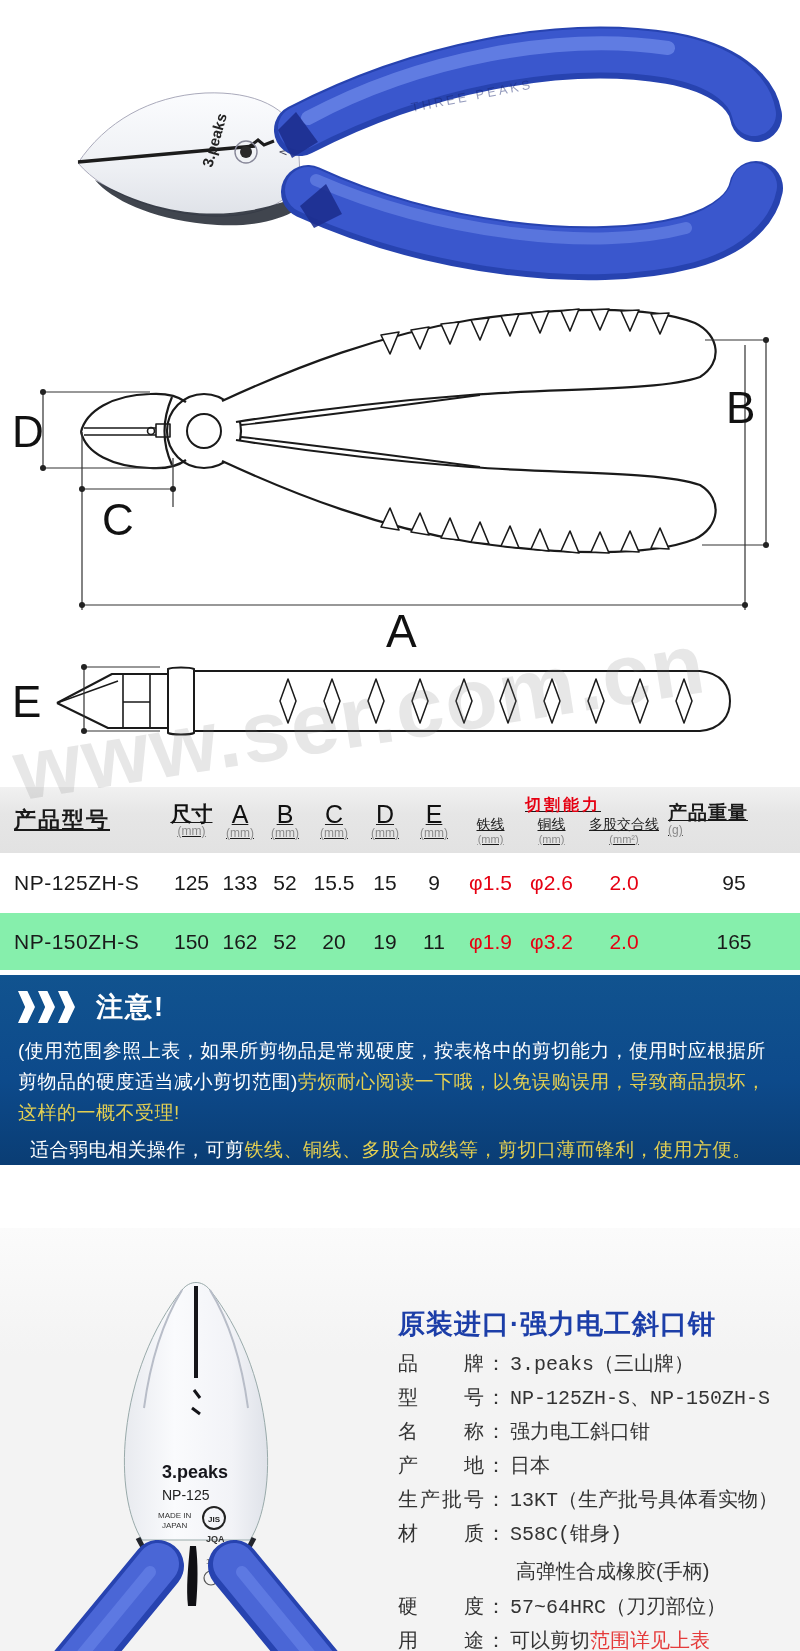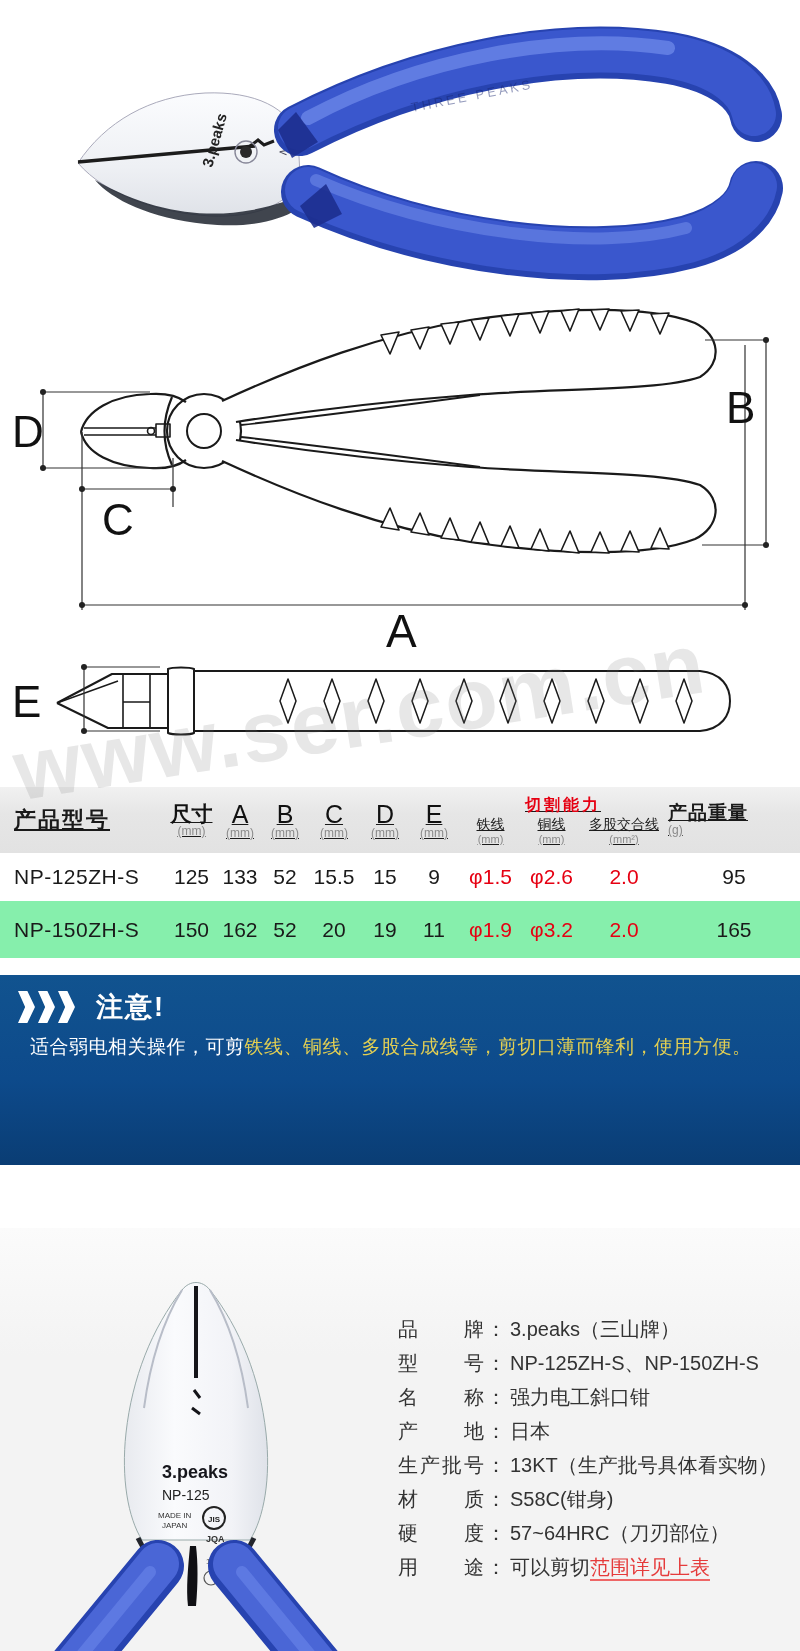--- a/index.html
+++ b/index.html
@@ -22,21 +22,21 @@
   .h-cjk{font-size:21px;font-weight:bold;color:#111;}
   .h-unit{font-size:12px;color:#8a8a8a;display:block;}
   .model-h{font-size:22px;font-weight:bold;padding-left:14px;letter-spacing:2px;}
   .cut-group{grid-column:8 / 11;text-align:center;}
   .cut-title{color:#e60012;font-size:16px;font-weight:bold;letter-spacing:3px;margin-bottom:1px;}
   .cut-subs{display:grid;grid-template-columns:65px 57px 88px;}
   .cut-sub{font-size:14px;color:#222;line-height:1.1;}
   .cut-sub .h-unit{font-size:11px;}
   .w-cell{text-align:left;line-height:1.1;}
   .w-label{font-size:19px;font-weight:bold;letter-spacing:1px;}
-  .t-row{height:48px;}
+  .t-row{height:60px;}
   .t-row.alt{height:57px;background:#86efac;}
   .c-model{font-size:21px;padding-left:14px;letter-spacing:0.5px;}
   .c-num{font-size:21px;text-align:center;}
   .c-red{color:#e60012;}
 
   
   #notice{left:0;top:975px;width:800px;height:190px;z-index:4;
     background:linear-gradient(180deg,#11538f 0%,#0d4a8b 55%,#0a3d74 100%);
     box-sizing:border-box;padding:14px 18px 0 18px;}
   #notice-title-row{display:flex;align-items:center;height:36px;}
@@ -44,21 +44,21 @@
     clip-path:polygon(0 0,55% 0,100% 50%,55% 100%,0 100%,42% 50%);}
   #notice-title{color:#fff;font-size:27px;font-weight:bold;margin-left:18px;letter-spacing:2px;}
   #notice-p1{margin-top:10px;font-size:19px;line-height:31px;color:#fff;letter-spacing:0.5px;}
   .yellow{color:#e3cf52;}
   #notice-p2{margin-top:9px;margin-left:12px;font-size:19px;color:#fff;letter-spacing:0.5px;}
 
   
   #bottom{left:0;top:1228px;width:800px;height:423px;background:linear-gradient(180deg,#fbfbfb,#f3f3f3 30%,#f3f3f3);z-index:2;overflow:hidden;}
   #info{position:absolute;left:398px;top:78px;width:390px;}
   #info-title{color:#1c3ea8;font-size:27px;font-weight:bold;letter-spacing:1px;}
-  .spec-row{display:flex;margin-top:12px;font-size:20px;color:#333;line-height:22px;}
+  .spec-row{display:flex;margin-top:12px;font-size:20px;color:#333;line-height:22px;font-family:Liberation Mono, monospace;}
   .sl{display:inline-block;width:86px;text-align:justify;text-align-last:justify;color:#333;}
   .sc{margin:0 4px 0 2px;}
   .sv{color:#333;}
   .sv2-row{margin-top:12px;padding-left:118px;font-size:20px;color:#333;}
   .red-link{color:#e53b3b;border-bottom:2px solid #e66;padding-bottom:1px;}
 </style>
 </head>
 <body>
 
 <div class="abs" id="top-photo" style="left:0;top:0;width:800px;height:292px;">
@@ -250,20 +250,23 @@
     <div class="c-num">165</div>
   </div>
 </div>
 
 <div class="abs" id="notice">
   <div id="notice-title-row">
     <span class="chev"></span>
     <span class="chev"></span>
     <span class="chev"></span>
     <span id="notice-title">注意!</span>
+  </div>
+  <div id="notice-p1">
+    <span>(使用范围参照上表，如果所剪物品是常规硬度，按表格中的剪切能力，使用时应根据所剪物品的硬度适当减小剪切范围)</span><span class="yellow">劳烦耐心阅读一下哦，以免误购误用，导致商品损坏，这样的一概不受理!</span>
   </div>
   <div id="notice-p2">
     <span>适合弱电相关操作，可剪</span><span class="yellow">铁线、铜线、多股合成线等，剪切口薄而锋利，使用方便。</span>
   </div>
 </div>
 
 <div class="abs" id="bottom">
 
   <svg class="abs" style="left:10px;top:0;" width="370" height="423" viewBox="0 0 370 423">
     <defs>
@@ -296,20 +299,21 @@
       <path d="M 148,338 L 64,440" stroke="#2743b0" stroke-width="52" stroke-linecap="round" fill="none"></path>
       <path d="M 148,336 L 66,436" stroke="#4a66d6" stroke-width="42" stroke-linecap="round" fill="none"></path>
       <path d="M 140,344 L 66,434" stroke="#6b85ea" stroke-width="12" stroke-linecap="round" fill="none" opacity="0.6"></path>
       <path d="M 224,338 L 308,440" stroke="#2743b0" stroke-width="52" stroke-linecap="round" fill="none"></path>
       <path d="M 224,336 L 306,436" stroke="#4a66d6" stroke-width="42" stroke-linecap="round" fill="none"></path>
       <path d="M 232,344 L 306,434" stroke="#6b85ea" stroke-width="12" stroke-linecap="round" fill="none" opacity="0.6"></path>
     </g>
   </svg>
 
   <div id="info">
+    <div id="info-title">原装进口·强力电工斜口钳</div>
 
     <div class="spec-row">
       <span class="sl">品牌</span>
         <span class="sc">：</span>
       <span class="sv">3.peaks（三山牌）</span>
     </div>
     <div class="spec-row">
       <span class="sl">型号</span>
         <span class="sc">：</span>
       <span class="sv">NP-125ZH-S、NP-150ZH-S</span>
@@ -327,20 +331,21 @@
     <div class="spec-row">
       <span class="sl">生产批号</span>
         <span class="sc">：</span>
       <span class="sv">13KT（生产批号具体看实物）</span>
     </div>
     <div class="spec-row">
       <span class="sl">材质</span>
         <span class="sc">：</span>
       <span class="sv">S58C(钳身)</span>
     </div>
+    <div class="sv2-row">高弹性合成橡胶(手柄)</div>
     <div class="spec-row">
       <span class="sl">硬度</span>
         <span class="sc">：</span>
       <span class="sv">57~64HRC（刀刃部位）</span>
     </div>
     <div class="spec-row">
       <span class="sl">用途</span>
         <span class="sc">：</span>
       <span class="sv">
         <span>可以剪切</span><span class="red-link">范围详见上表</span>

